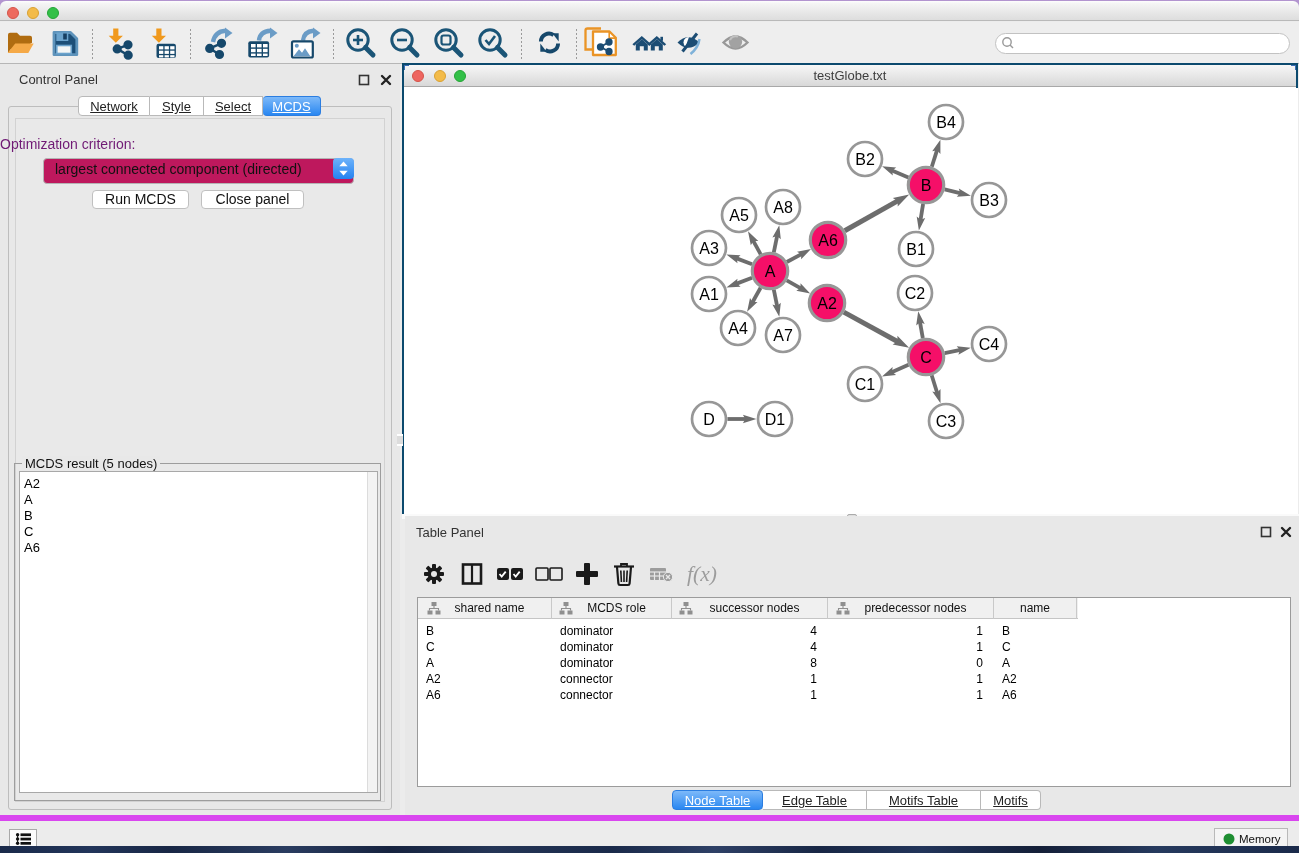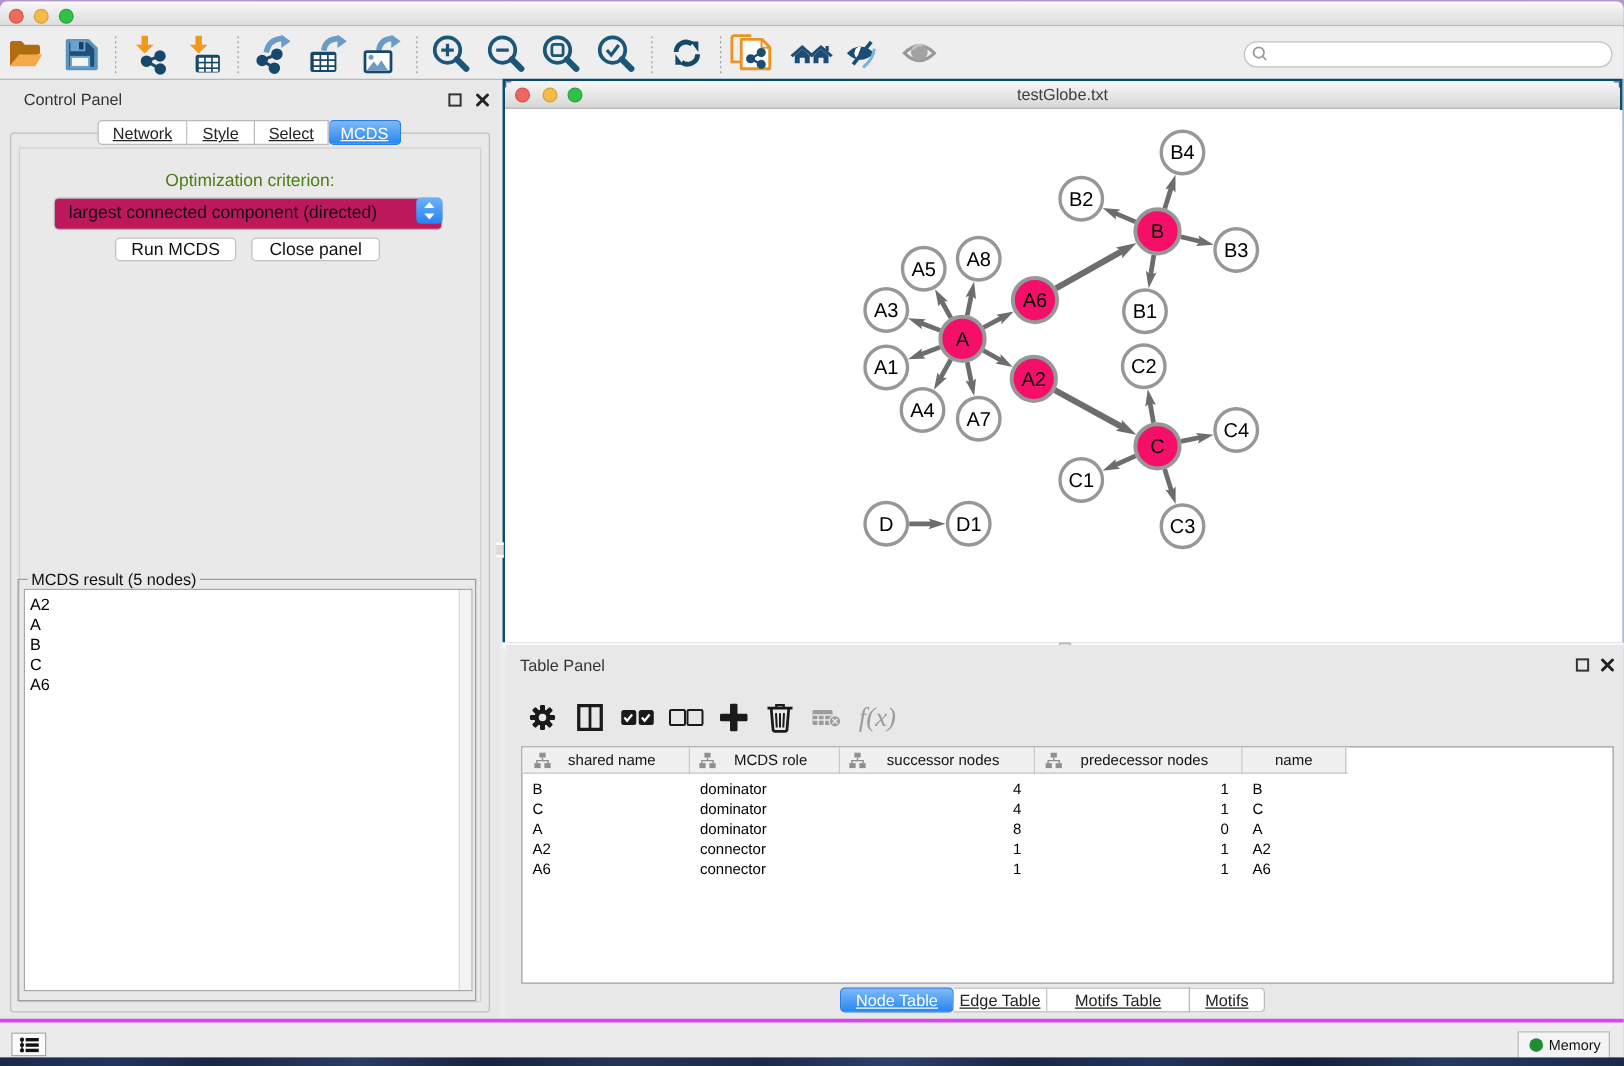--- a/index.html
+++ b/index.html
@@ -27,21 +27,21 @@
 #cp-title { position:absolute; left:19px; top:8px; font-size:13px; color:#333; }
 #cp-tabs { position:absolute; left:78px; top:32px; height:20px; }
 .seg { display:inline-block; height:20px; line-height:19px; font-size:13px; color:#222;
   background:#fff; border:1px solid #b9b9b9; border-left:none; text-align:center; float:left;text-decoration:underline; }
 .seg.first { border-left:1px solid #b9b9b9; border-radius:4px 0 0 4px; }
 .seg.last { border-radius:0 4px 4px 0; }
 .seg.sel { background:linear-gradient(#7db9f9,#2987f1); color:#fff; border-color:#2b7de0; border-radius:4px; }
 #cp-pane { position:absolute; left:8px; top:42px; width:384px; height:704px;
   border:1px solid #bdbdbd; background:#e8e8e8; border-radius:3px; }
 #cp-inner { position:absolute; left:6px; top:11px; width:370px; height:684px; border:1px solid #d2d2d2; background:#e9e9e9; }
-#optlabel { position:absolute; left:0; right:0; top:72px; text-align:center; font-size:14px; color:#4d7c0f; }
+#optlabel { position:absolute; left:0; right:0; top:72px; font-size:14px; color:#701a75; }
 #combo { position:absolute; left:43px; top:94px; width:311px; height:26px; background:#be185d;
   border:1px solid #b4b4b4; border-radius:4px; font-size:14px; color:#111; line-height:19px; }
 #combo .txt { position:absolute; left:11px; top:1px; }
 #combo .btn { position:absolute; right:-1px; top:-1px; width:21px; height:21px; border-radius:4px;
   background:linear-gradient(#6db3fb,#2582f0); }
 .btnmac { position:absolute; height:19px; background:#fff; border:1px solid #c0c0c0; border-radius:4px;
   font-size:14px; color:#111; text-align:center; line-height:17px; }
 #grpbox { position:absolute; left:14px; top:399px; width:367px; height:338px; border:1px solid #9d9d9d; }
 #grpbox .lbl { position:absolute; left:7px; top:-8px; background:#e8e8e8; padding:0 3px; font-size:13px; color:#111; }
 #mcdslist { position:absolute; left:4px; top:7px; width:359px; height:322px; background:#fff; border:1px solid #a8a8a8; }
@@ -60,21 +60,21 @@
 #tp { position:absolute; left:405px; top:516px; width:894px; height:304px; background:#e8e8e8; }
 #tp-title { position:absolute; left:11px; top:9px; font-size:13px; color:#333; }
 #tp-toolbar { position:absolute; left:12px; top:41px; width:870px; height:36px; }
 #ttable { position:absolute; left:12px; top:81px; width:874px; height:190px; background:#fff; border:1px solid #9b9b9b; }
 #thead { position:absolute; left:0; top:0; width:660px; height:21px; background:#f0f0f0; border-bottom:1px solid #c5c5c5; }
 .hcol { position:absolute; top:0; height:21px; border-right:1px solid #c9c9c9; font-size:12px; color:#111; text-align:center; line-height:21px; }
 .trow { position:absolute; font-size:12px; color:#000; }
 #tp-tabs { position:absolute; left:267px; top:274px; height:20px; }
 
 
-#statusbar { position:absolute; left:0; top:815px; width:1299px; height:31px; background:#ececec; border-top:3px solid #d946ef; }
+#statusbar { position:absolute; left:0; top:815px; width:1299px; height:31px; background:#ececec; border-top:6px solid #d946ef; }
 #sb-left { position:absolute; left:9px; top:8px; width:28px; height:19px; background:#fbfbfb; border:1.5px solid #a9a9a9; }
 #sb-mem { position:absolute; right:11px; top:7px; width:74px; height:22px; background:#f4f4f4; border:1px solid #b9b9b9;
   font-size:11px; color:#111; }
 #wallpaper { position:absolute; left:0; top:846px; width:1299px; height:7px;
   background:linear-gradient(90deg,#1a2a4a 0%,#22355a 7%,#182745 13%,#2a3c60 22%,#16233f 30%,#243556 38%,#1a2a4a 47%,#2e4066 55%,#182745 63%,#22355a 71%,#141f38 80%,#263a5e 89%,#1a2a4a 100%); }
 </style>
 </head>
 <body>
 <div id="app">
 <div id="win">
@@ -515,21 +515,21 @@
 <div class="trow" style="left:584px; top:74px;">A2</div>
 <div class="trow" style="left:8px; top:90px;">A6</div>
 <div class="trow" style="left:142px; top:90px;">connector</div>
 <div class="trow" style="left:254px; top:90px; width:145px; text-align:right;">1</div>
 <div class="trow" style="left:410px; top:90px; width:155px; text-align:right;">1</div>
 <div class="trow" style="left:584px; top:90px;">A6</div>
 </div>
     </div>
     <div id="tp-tabs">
       <div class="seg first sel" style="width:91px;">Node Table</div>
-          <div class="seg" style="width:75px;">Edge Table</div>
+          <div class="seg" style="width:104px;">Edge Table</div>
           <div class="seg" style="width:114px;">Motifs Table</div>
           <div class="seg last" style="width:60px;">Motifs</div>
     </div>
   </div>
 
   <div id="statusbar">
     <div id="sb-left"><svg width="26" height="20">
 <line x1="7.6" y1="4" x2="7.6" y2="13" stroke="#111" stroke-width="1"></line>
 <g fill="#111">
               <circle cx="7.6" cy="4.7" r="1.7"></circle>

